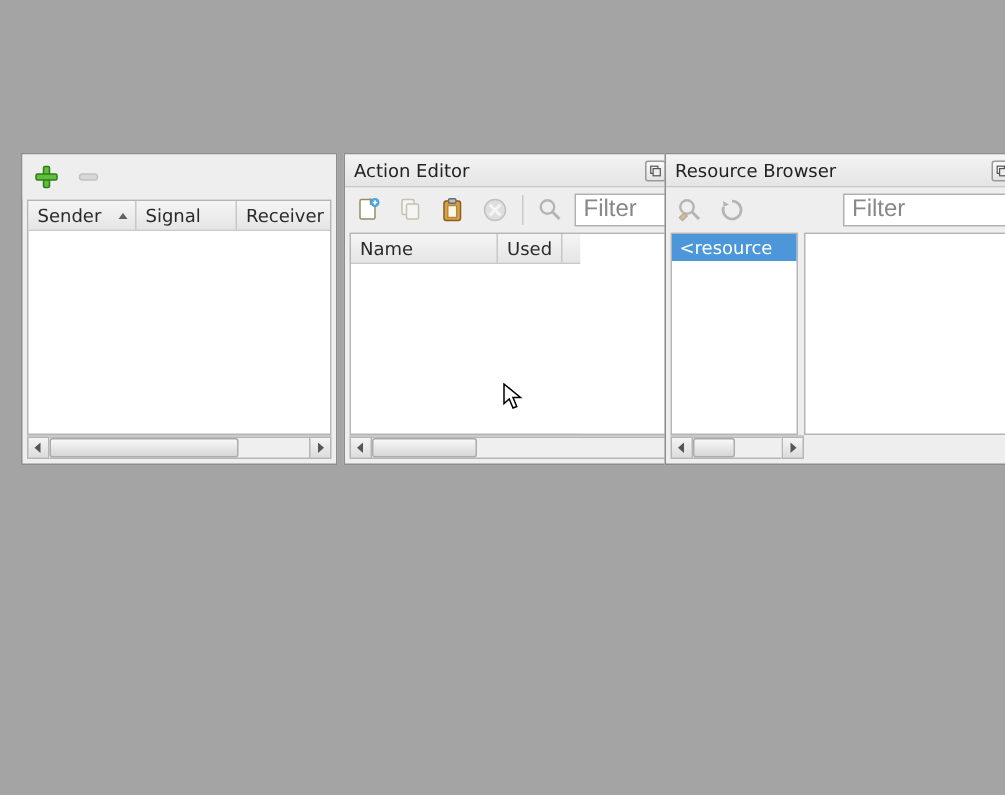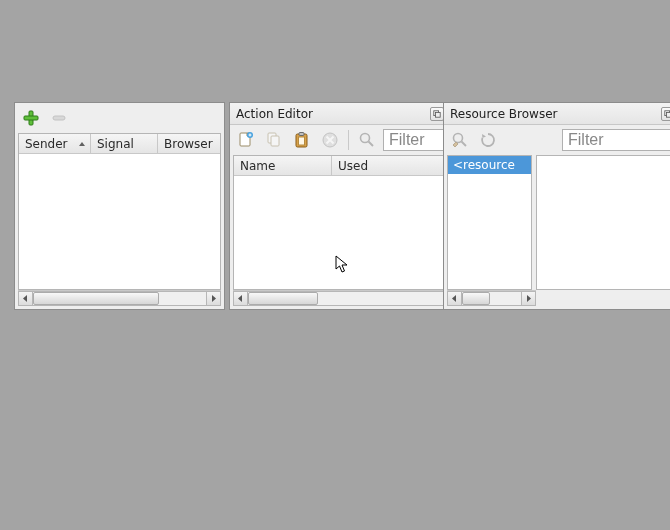--- a/index.html
+++ b/index.html
@@ -89,21 +89,20 @@
     outline: none;
   }
   .filter::placeholder { color: #888; }
 
   .table-area {
     flex: 1;
     background: #ffffff;
     border: 1px solid #b5b5b5;
     margin: 0 3px;
     display: flex;
-    flex-direction: column;
     overflow: hidden;
   }
 
   .thead {
     height: 20px;
     background: linear-gradient(#f5f5f5,#e5e5e5);
     border-bottom: 1px solid #c8c8c8;
     display: flex;
     flex: none;
   }
@@ -220,21 +219,21 @@
       <div class="th" style="width:72px">
         <span>Sender</span>
         <svg class="sort" width="8" height="8" viewBox="0 0 8 8">
             <path d="M1 6 L4 2 L7 6 Z" fill="#606060"></path>
           </svg>
       </div>
       <div class="th" style="width:67px">
         <span>Signal</span>
       </div>
       <div class="th" style="flex:1; border-right:none">
-        <span>Browser</span>
+        <span>Receiver</span>
       </div>
     </div>
     <div class="tbody"></div>
   </div>
 
   <div class="hscroll">
     <div class="sb-btn">
         <svg width="7" height="7" viewBox="0 0 7 7">
           <path d="M5 0 L1 3.5 L5 7 Z" fill="#555"></path>
         </svg>

